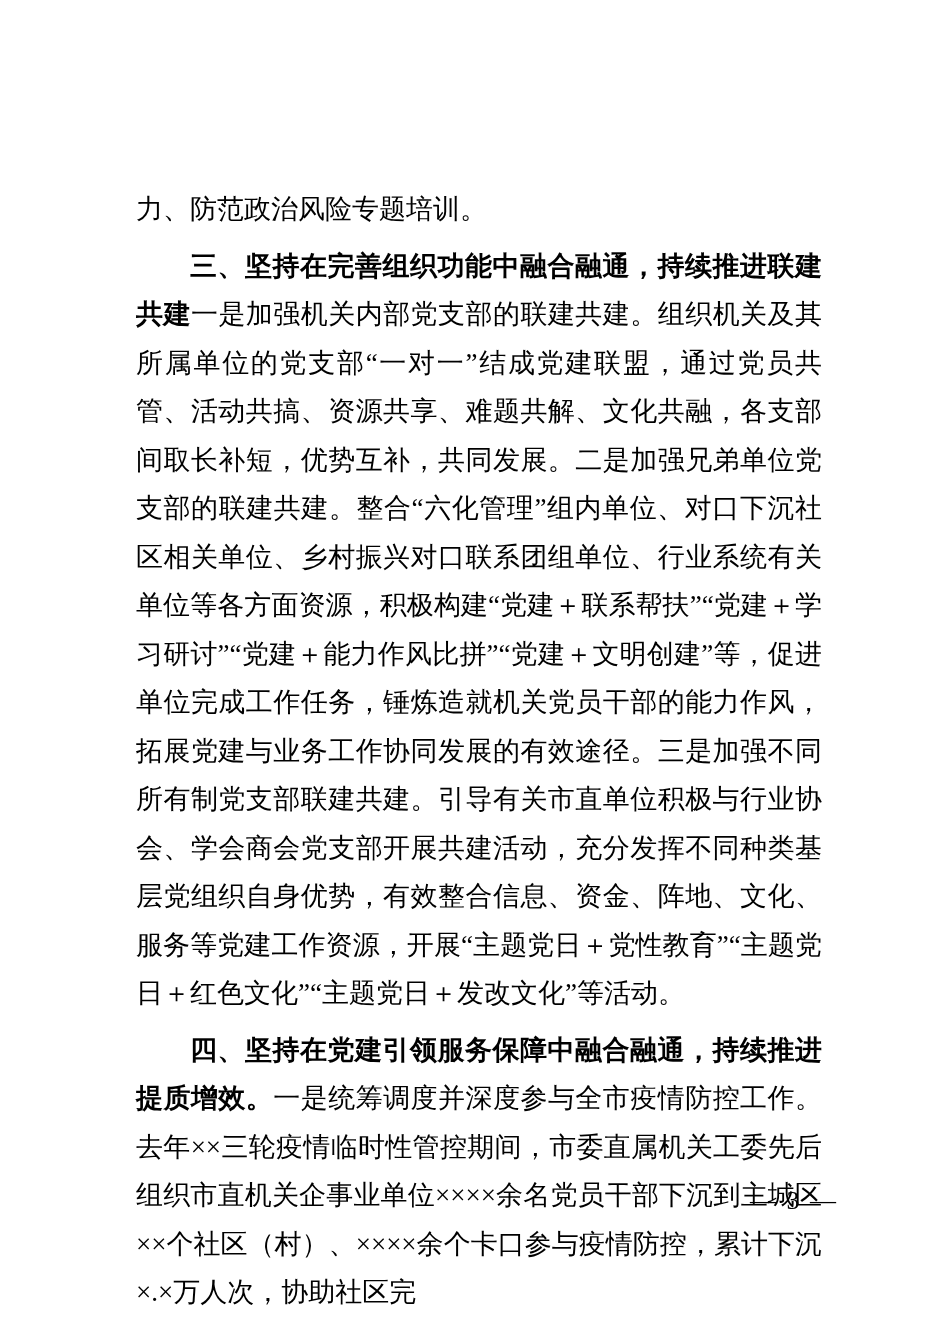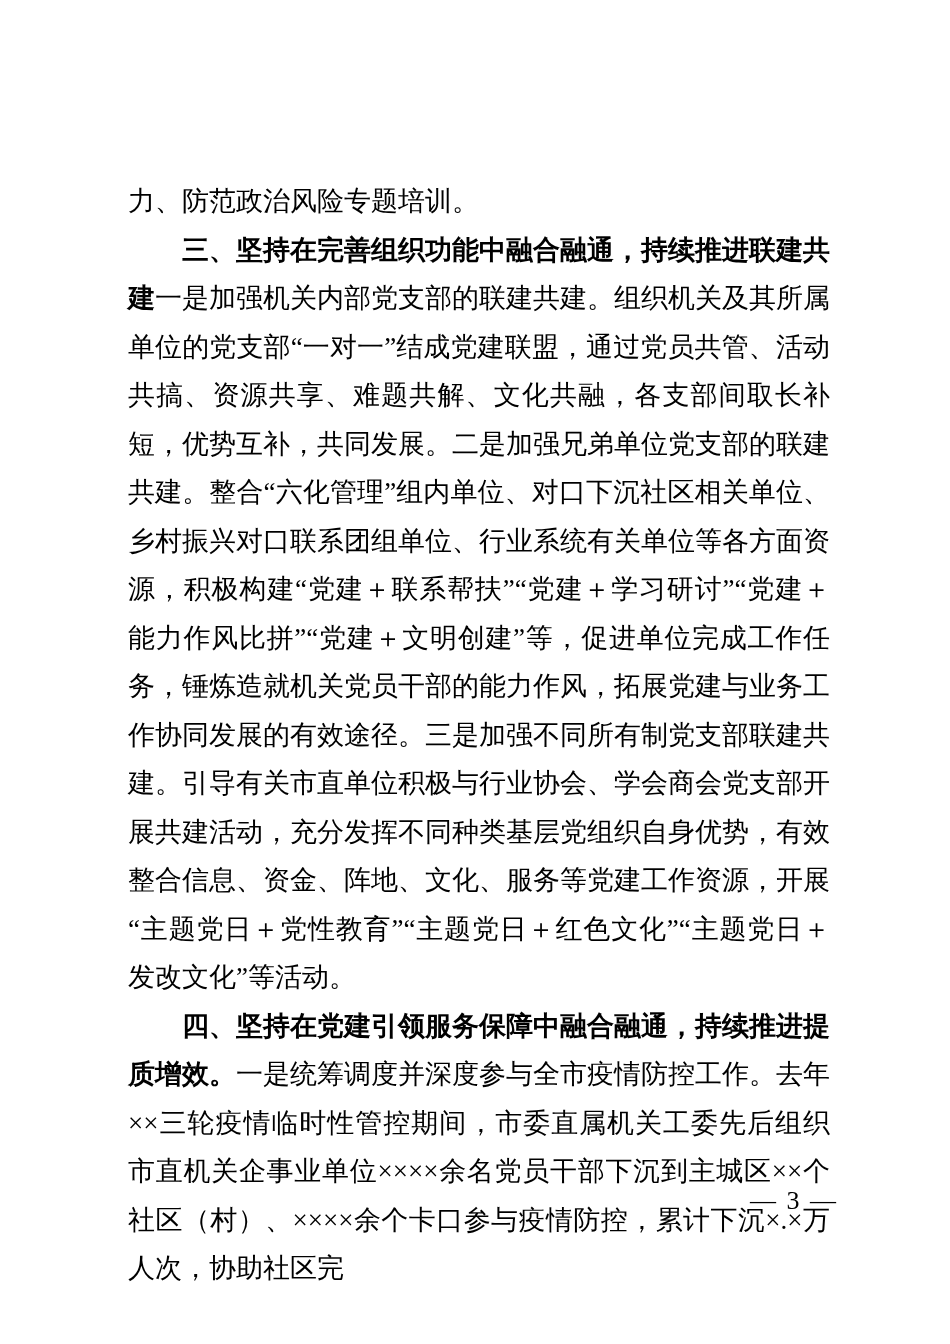--- a/index.html
+++ b/index.html
@@ -16,21 +16,21 @@
     font-family: "Liberation Serif", "DejaVu Serif", serif;
     color: #000000;
   }
   .content {
     position: absolute;
     left: 128px;
     top: 177px;
     width: 702px;
   }
   .content p {
-    margin: 0;
+    margin: 8px;
     font-size: 27px;
     line-height: 48.5px;
     text-align: justify;
     text-justify: inter-ideograph;
     word-break: break-all;
     overflow-wrap: break-word;
   }
   .para-indent {
     text-indent: 2em;
   }

